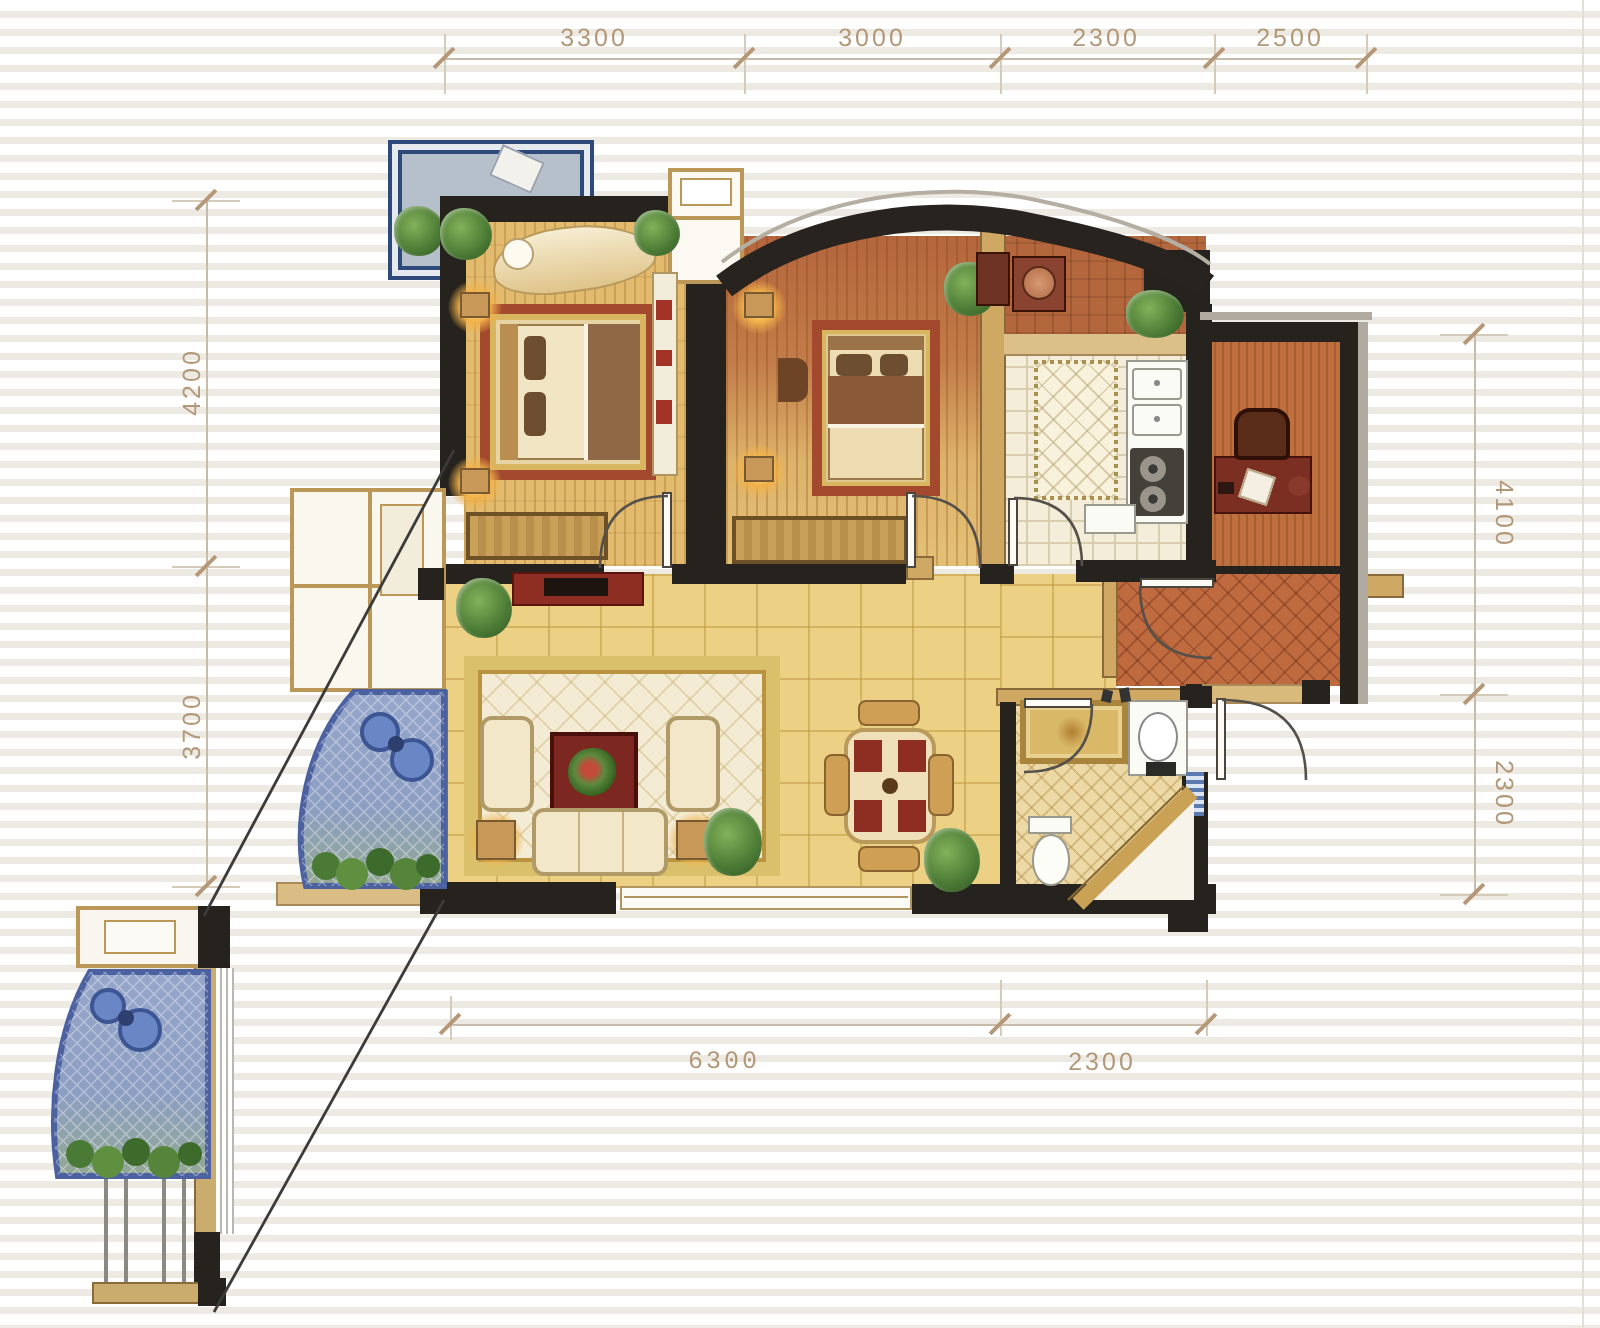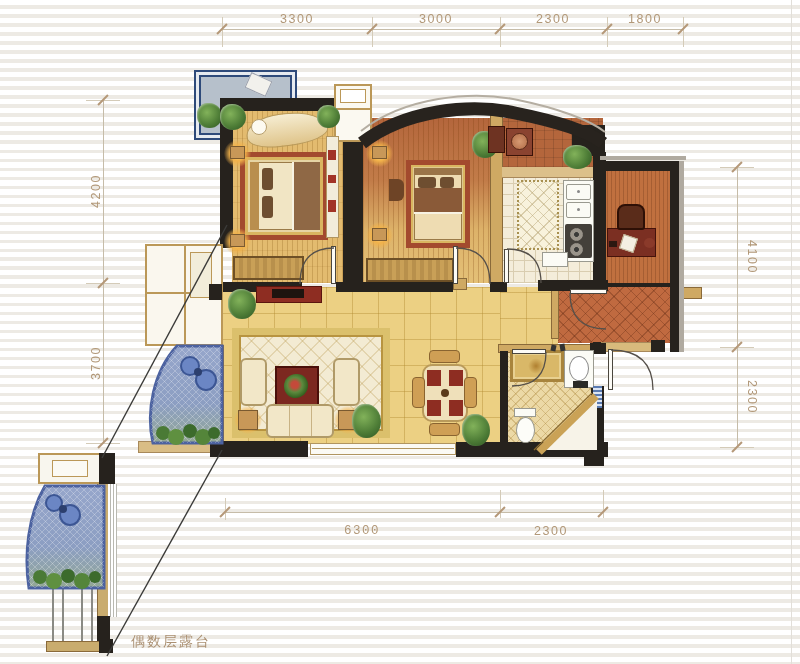--- a/index.html
+++ b/index.html
@@ -52,21 +52,21 @@
   <div class="a extline" style="left:607px;top:17px;width:1px;height:30px;"></div>
   <div class="a extline" style="left:683px;top:17px;width:1px;height:30px;"></div>
   <div class="a tick" style="left:215px;top:28px;"></div>
   <div class="a tick" style="left:365px;top:28px;"></div>
   <div class="a tick" style="left:493px;top:28px;"></div>
   <div class="a tick" style="left:600px;top:28px;"></div>
   <div class="a tick" style="left:676px;top:28px;"></div>
   <div class="a dimlabel" style="left:247px;top:11px;width:100px;">3300</div>
   <div class="a dimlabel" style="left:386px;top:11px;width:100px;">3000</div>
   <div class="a dimlabel" style="left:503px;top:11px;width:100px;">2300</div>
-  <div class="a dimlabel" style="left:595px;top:11px;width:100px;">1800</div>
+  <div class="a dimlabel" style="left:595px;top:11px;width:100px;">2500</div>
 
   <div class="a dimline" style="left:103px;top:100px;width:1px;height:343px;"></div>
   <div class="a extline" style="left:86px;top:100px;width:34px;height:1px;"></div>
   <div class="a extline" style="left:86px;top:283px;width:34px;height:1px;"></div>
   <div class="a extline" style="left:86px;top:443px;width:34px;height:1px;"></div>
   <div class="a tick" style="left:96px;top:99px;"></div>
   <div class="a tick" style="left:96px;top:282px;"></div>
   <div class="a tick" style="left:96px;top:442px;"></div>
   <div class="a dimlabel rot-ccw" style="left:56px;top:183px;width:80px;">4200</div>
   <div class="a dimlabel rot-ccw" style="left:56px;top:355px;width:80px;">3700</div>
@@ -319,15 +319,14 @@
       <path d="M507,249 Q541,249 541,283"></path>
       <path d="M546,352 Q546,386 512,386"></path>
       <path d="M570,293 Q570,329 606,329"></path>
       <path d="M611,350 Q653,350 653,390"></path>
     </g>
 
     <path d="M227,225 L102,458" stroke="#3b3b39" stroke-width="1.4"></path>
     <path d="M222,450 L107,656" stroke="#3b3b39" stroke-width="1.4"></path>
   </svg>
 
-  <div class="a lbl" style="left:131px;top:633px;width:140px;height:18px;font-size:14px;letter-spacing:2px;">偶数层露台</div>
 
 </div>
 
 </body></html>

